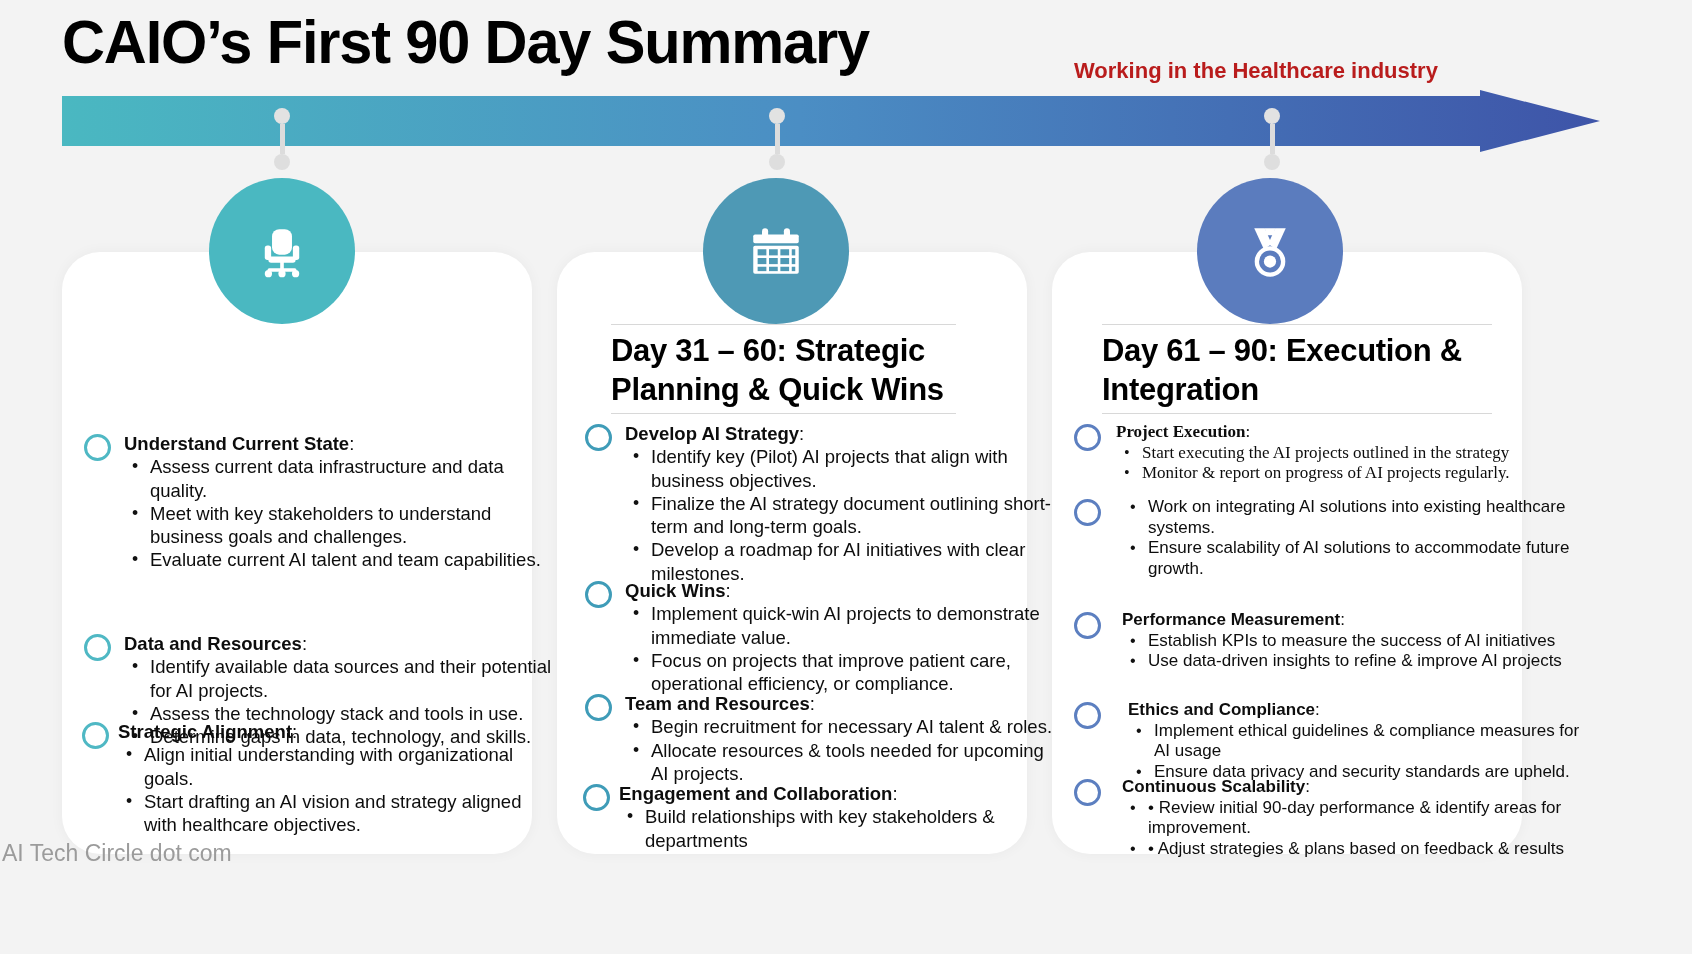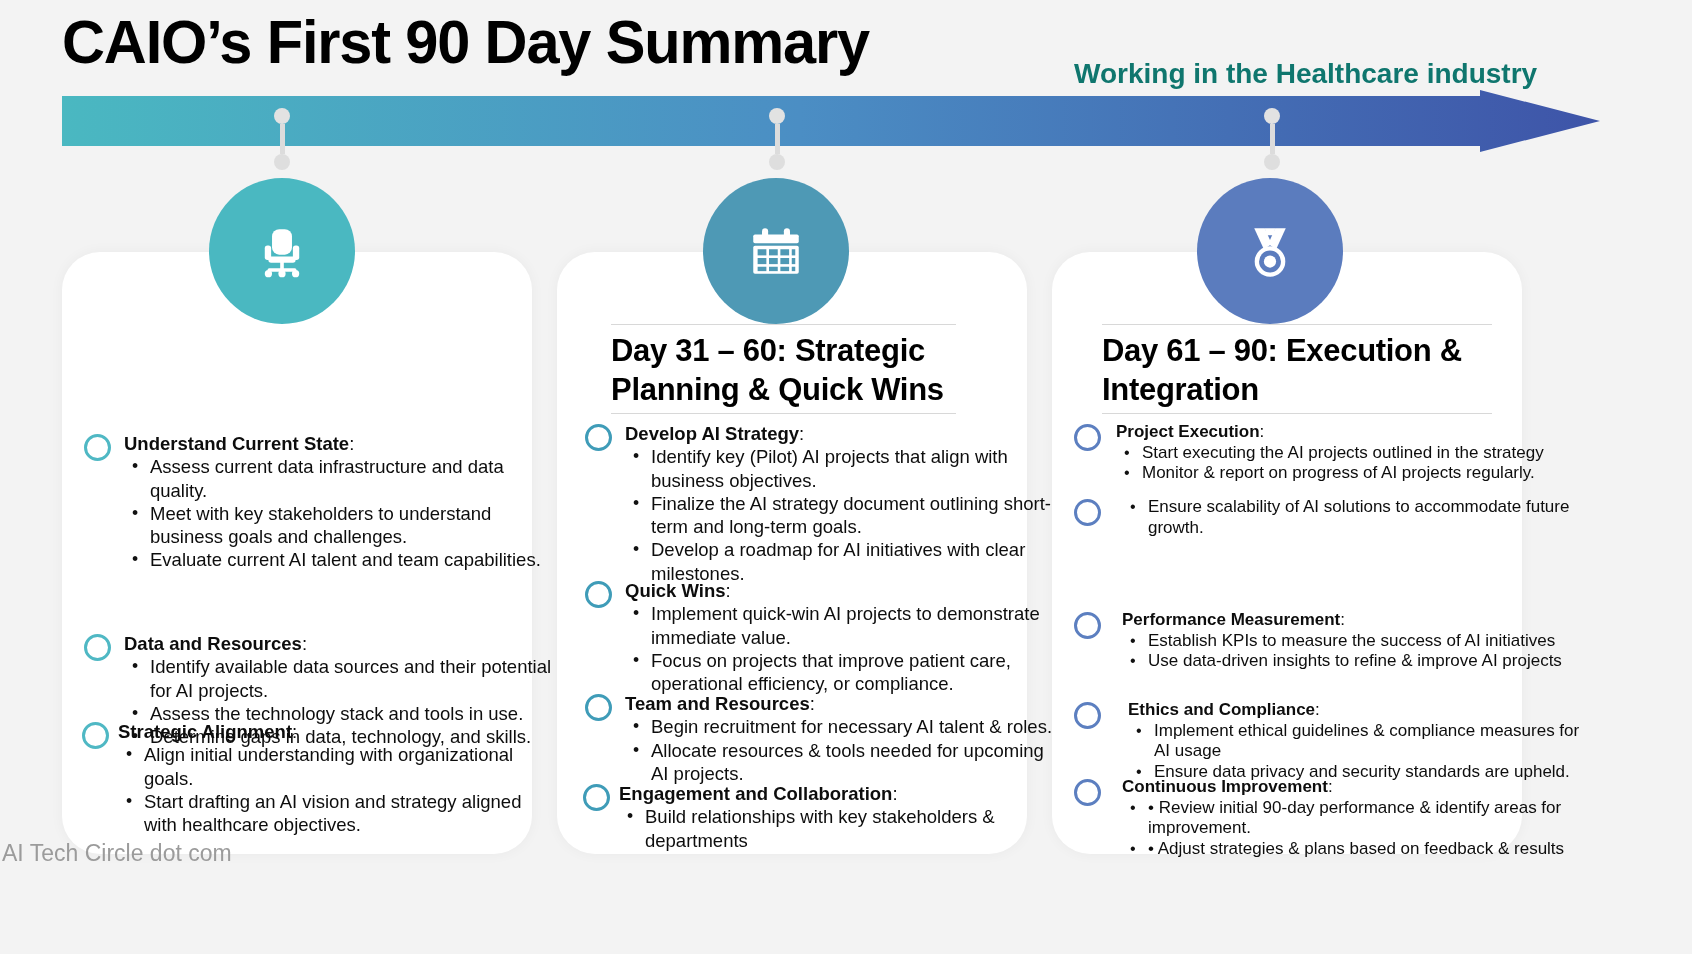--- a/index.html
+++ b/index.html
@@ -14,21 +14,21 @@
   
   .main-title{
     position:absolute;left:62px;top:6px;
     font-size:62px;font-weight:bold;
     letter-spacing:-1.2px;
     color:#000;white-space:nowrap;
     transform:scaleX(0.96);transform-origin:left top;
   }
   .subtitle{
     position:absolute;left:1074px;top:58px;
-    font-size:28px;font-weight:bold;color:#0f766e;white-space:nowrap;
+    font-size:22px;font-weight:bold;color:#b91c1c;white-space:nowrap;
   }
 
   
   .arrow-wrap{position:absolute;left:62px;top:90px;width:1538px;height:62px;}
   .arrow-svg{display:block;}
 
   .pin{position:absolute;width:16px;}
   .pin .dot-top{
     width:16px;height:16px;border-radius:50%;background:#e2e2e2;
   }
@@ -280,35 +280,36 @@
       </div>
     </div>
   </div>
 
   <div class="card" style="left:1052px;top:252px;width:470px;height:602px;">
   </div>
   <div class="card-inner c3" style="position:absolute;left:1052px;top:252px;width:470px;height:602px;z-index:3;">
 
     <div class="col-head" style="left:50px;top:72px;width:390px;">Day 61 – 90: Execution &amp; Integration</div>
 
-    <div class="group" style="left:22px;top:170px;width:520px;">
+    <div class="group" style="left:22px;top:170px;width:520px;font-family:Liberation Serif, serif;">
       <div class="ring blue"></div>
       <div style="padding-left:42px;">
         <span class="grp-title"><span>Project Execution</span><span class="plain">:</span></span>
         <ul class="blist">
           <li>Start executing the AI projects outlined in the strategy</li>
           <li>Monitor &amp; report on progress of AI projects regularly.</li>
         </ul>
       </div>
     </div>
 
     <div class="group" style="left:22px;top:245px;width:520px;">
       <div class="ring blue"></div>
       <div style="padding-left:48px;">
         <ul class="blist">
+          <li>Work on integrating AI solutions into existing healthcare systems.</li>
           <li>Ensure scalability of AI solutions to accommodate future growth.</li>
         </ul>
       </div>
     </div>
 
     <div class="group" style="left:22px;top:358px;width:520px;">
       <div class="ring blue"></div>
       <div style="padding-left:48px;">
         <span class="grp-title"><span>Performance Measurement</span><span class="plain">:</span></span>
         <ul class="blist">
@@ -325,21 +326,21 @@
         <ul class="blist">
           <li>Implement ethical guidelines &amp; compliance measures for AI usage</li>
           <li> Ensure data privacy and security standards are upheld.</li>
         </ul>
       </div>
     </div>
 
     <div class="group" style="left:22px;top:525px;width:520px;">
       <div class="ring blue"></div>
       <div style="padding-left:48px;">
-        <span class="grp-title"><span>Continuous Improvement</span><span class="plain">:</span></span>
+        <span class="grp-title"><span>Continuous Scalability</span><span class="plain">:</span></span>
         <ul class="blist">
           <li>• Review initial 90-day performance &amp; identify areas for improvement.</li>
           <li>• Adjust strategies &amp; plans based on feedback &amp; results</li>
         </ul>
       </div>
     </div>
   </div>
 
   <div class="watermark">AI Tech Circle dot com</div>
 

